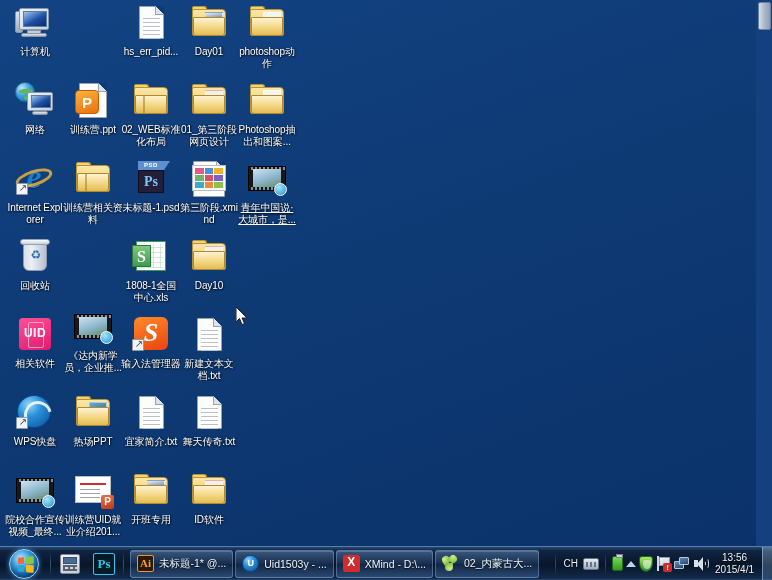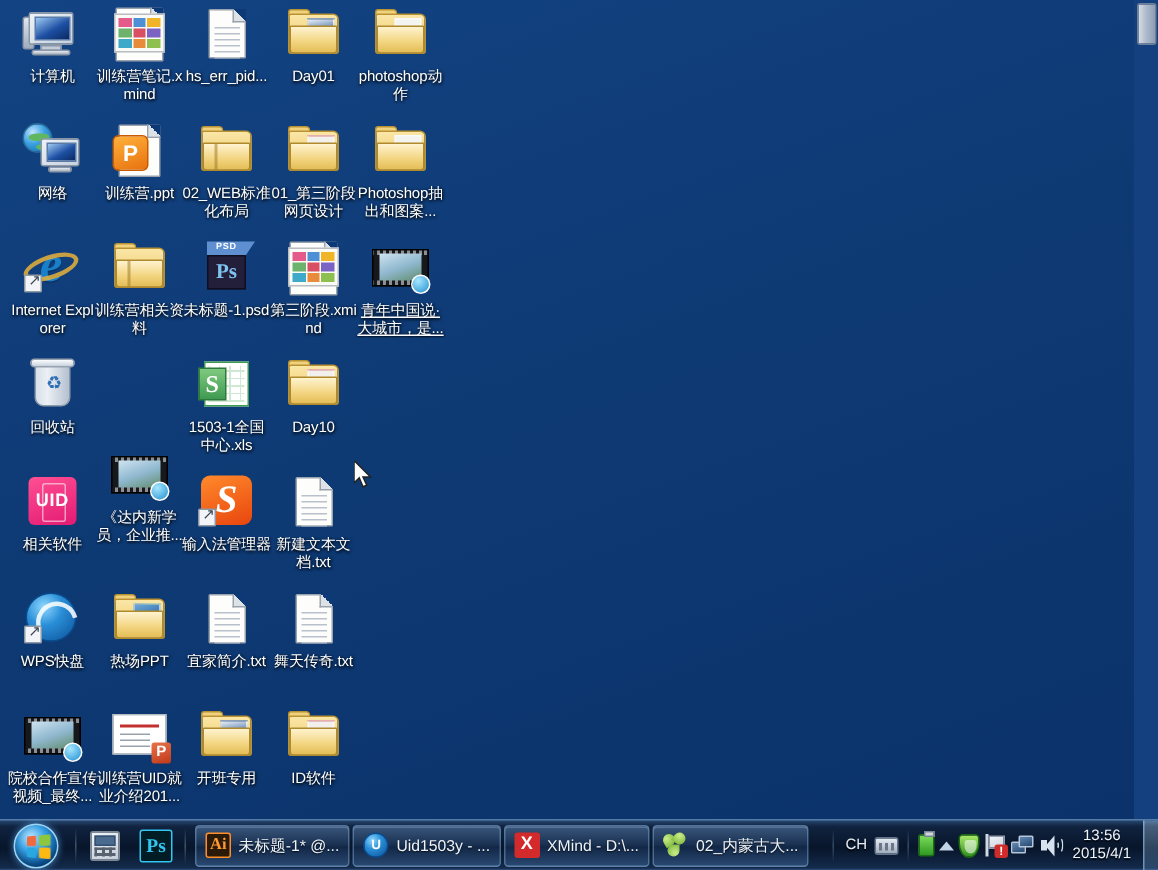--- a/index.html
+++ b/index.html
@@ -660,39 +660,20 @@
             <div class="tower"></div>
             <div class="monitor">
               <div class="screen"></div>
             </div>
             <div class="stand"></div>
             <div class="base"></div>
           </div>
         </div>
         <div class="icon-label">计算机</div>
       </div>
-      <div class="desk-icon" style="left: 63px; top: 2px;">
-        <div class="icon-art">
-          <div class="xmind">
-            <div class="doc" style="left:6px;top:3px;width:32px;height:36px;"></div>
-            <div class="grid">
-              <i></i>
-              <i></i>
-              <i></i>
-              <i></i>
-              <i></i>
-              <i></i>
-              <i></i>
-              <i></i>
-              <i></i>
-            </div>
-          </div>
-        </div>
-        <div class="icon-label">训练营笔记.xmind</div>
-      </div>
       <div class="desk-icon" style="left: 121px; top: 2px;">
         <div class="icon-art">
           <div class="doc">
             <div class="lines">
               <i></i>
               <i></i>
               <i></i>
               <i></i>
               <i></i>
               <i></i>
@@ -849,42 +830,42 @@
       </div>
       <div class="desk-icon" style="left: 121px; top: 236px;">
         <div class="icon-art">
           <div class="xls">
             <div class="sheet">
               <div class="cells"></div>
             </div>
             <div class="s">S</div>
           </div>
         </div>
-        <div class="icon-label">1503-1全国中心.xls</div>
+        <div class="icon-label">1808-1全国中心.xls</div>
       </div>
       <div class="desk-icon" style="left: 179px; top: 236px;">
         <div class="icon-art">
           <div class="folder">
             <div class="tab"></div>
             <div class="back"></div>
             <div class="inner red"></div>
             <div class="front"></div>
           </div>
         </div>
         <div class="icon-label">Day10</div>
       </div>
       <div class="desk-icon" style="left: 5px; top: 314px;">
         <div class="icon-art">
           <div class="uid">
             <div class="box">UID</div>
           </div>
         </div>
         <div class="icon-label">相关软件</div>
       </div>
-      <div class="desk-icon" style="left: 63px; top: 296px;">
+      <div class="desk-icon" style="left: 63px; top: 306px;">
         <div class="icon-art">
           <div class="video">
             <div class="frame">
               <div class="pic"></div>
             </div>
             <div class="badge"></div>
           </div>
         </div>
         <div class="icon-label">《达内新学员，企业推...</div>
       </div>

